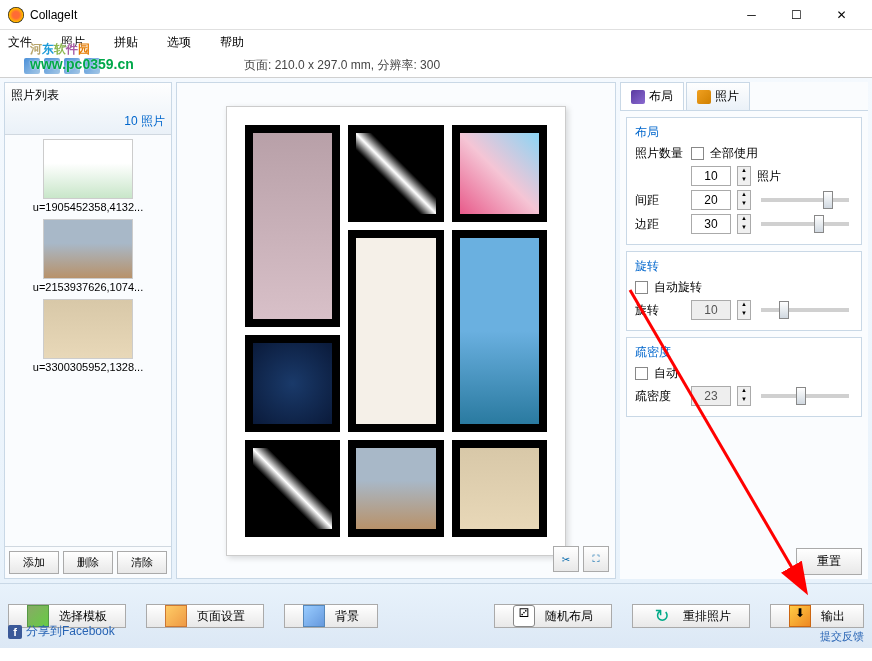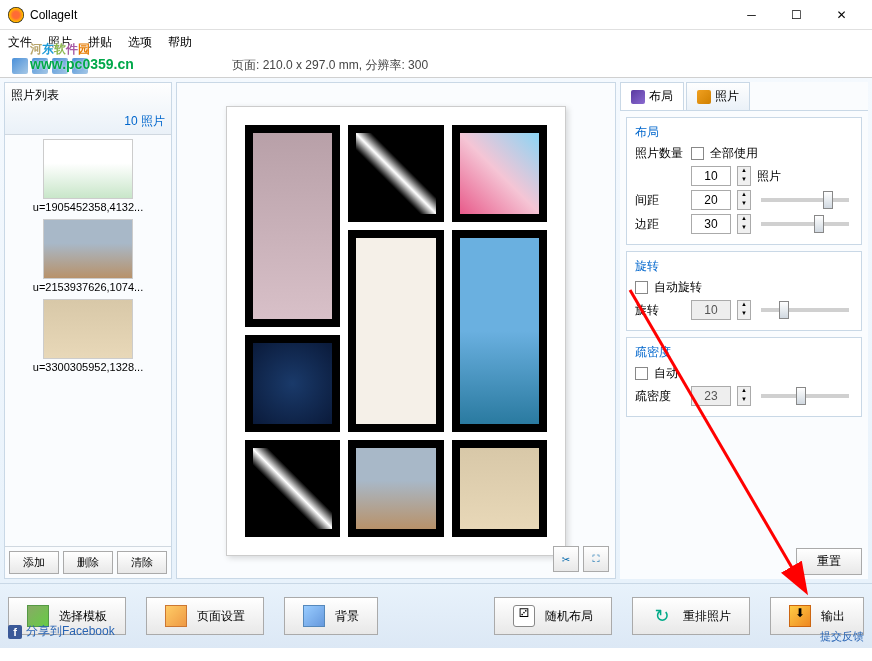--- a/index.html
+++ b/index.html
@@ -4,29 +4,29 @@
   <style>
     * { box-sizing: border-box; margin: 0; padding: 0; font-family: "Microsoft YaHei", Arial, sans-serif; font-size: 12px; }
     body { width: 872px; height: 661px; background: #fff; position: relative; overflow: hidden; }
     
     .titlebar { height: 30px; display: flex; align-items: center; padding: 0 8px; border-bottom: 1px solid #e0e0e0; }
     .titlebar-icon { width: 16px; height: 16px; background: radial-gradient(circle, #ff6b35 30%, #ffb700 60%, #000 70%); border-radius: 50%; margin-right: 6px; }
     .titlebar-title { flex: 1; }
     .win-controls { display: flex; }
     .win-btn { width: 45px; height: 30px; display: flex; align-items: center; justify-content: center; cursor: pointer; }
     
-    .menubar { height: 24px; display: flex; align-items: center; padding: 0 8px; gap: 16px; position: relative; }
+    .menubar { height: 24px; display: flex; align-items: center; padding: 0 8px; gap: 29px; position: relative; }
     .menubar span { cursor: pointer; }
     
     .watermark { position: absolute; top: 30px; left: 30px; z-index: 10; pointer-events: none; }
     .watermark-text { font-size: 26px; font-weight: bold; font-family: "KaiTi", serif; text-shadow: 0 0 3px #fff; }
     .wm1 { color: #b9a56b; } .wm2 { color: #1d9bd8; } .wm3 { color: #8db850; } .wm4 { color: #a75aa5; } .wm5 { color: #e57b00; }
     .watermark-url { color: #00a84a; font-size: 14px; font-weight: bold; margin-top: -4px; text-shadow: 0 0 2px #fff; }
     
-    .toolbar { height: 24px; display: flex; align-items: center; padding: 2px 12px; gap: 4px; border-bottom: 1px solid #d0d0d0; }
+    .toolbar { height: 24px; display: flex; align-items: center; padding: 2px 24px; gap: 4px; border-bottom: 1px solid #d0d0d0; }
     .tb-icon { width: 16px; height: 16px; display: inline-block; background: linear-gradient(135deg, #4a90d9, #a6c8e6); border-radius: 2px; }
     .page-info { margin-left: 140px; color: #444; }
     
     .main-area { display: flex; height: 505px; padding: 4px; gap: 4px; background: linear-gradient(to bottom, #f4f9fe, #e8f2fb); }
     
     .left-panel { width: 168px; background: #fafcfe; border: 1px solid #c9d8e6; display: flex; flex-direction: column; }
     .left-header { display: flex; justify-content: space-between; padding: 4px 6px; border-bottom: 1px solid #d0d8e0; background: linear-gradient(to bottom, #fefefe, #eaf1f8); }
     .photo-count { color: #0066cc; margin-top: 26px; }
     .photo-list { flex: 1; overflow-y: auto; padding: 4px; }
     .thumb-item { margin-bottom: 6px; text-align: center; }
@@ -69,21 +69,21 @@
     .spinner { width: 14px; height: 20px; display: flex; flex-direction: column; border: 1px solid #aaa; }
     .spinner > div { flex: 1; background: #f0f0f0; font-size: 6px; text-align: center; cursor: pointer; }
     .slider { flex: 1; height: 4px; background: #d0d0d0; position: relative; margin: 0 4px; }
     .slider-thumb { position: absolute; width: 10px; height: 18px; background: linear-gradient(to bottom, #fff, #d0d8e0); border: 1px solid #888; top: -7px; cursor: pointer; }
     .checkbox { width: 13px; height: 13px; border: 1px solid #888; }
     
     .reset-row { padding: 4px 6px; text-align: right; }
     .reset-btn { padding: 4px 20px; background: linear-gradient(to bottom, #fff, #e8e8e8); border: 1px solid #aaa; cursor: pointer; }
     
     .bottom-bar { height: 65px; background: linear-gradient(to bottom, #e8f2fb, #dce8f5); border-top: 1px solid #c9d8e6; padding: 6px 8px; display: flex; align-items: center; gap: 20px; position: relative; }
-    .big-btn { height: 38px; padding: 10px 18px; background: linear-gradient(to bottom, #fff, #e8e8e8); border: 1px solid #aaa; cursor: pointer; display: flex; align-items: center; gap: 10px; font-size: 13px; }
+    .big-btn { height: 24px; padding: 10px 18px; background: linear-gradient(to bottom, #fff, #e8e8e8); border: 1px solid #aaa; cursor: pointer; display: flex; align-items: center; gap: 10px; font-size: 13px; }
     .big-icon { width: 22px; height: 22px; display: inline-block; }
     .spacer { flex: 1; }
     .fb-link { position: absolute; bottom: 8px; left: 8px; color: #2864b4; cursor: pointer; display: flex; align-items: center; gap: 4px; font-size: 11px; justify-content: center; }
     .fb-link::before { content: 'f'; width: 14px; height: 14px; background: #3b5998; color: #fff; display: inline-flex; align-items: center; justify-content: center; font-weight: bold; border-radius: 2px; }
     .feedback-link { position: absolute; bottom: 4px; right: 8px; color: #2864b4; cursor: pointer; font-size: 11px; }
     
     .arrow { position: absolute; pointer-events: none; z-index: 100; }
     
     .img-tree { background: linear-gradient(to bottom, #fff 40%, #c8e6c9); }
     .img-tech { background: radial-gradient(circle, #1a3a6a, #0a1a3a); }

